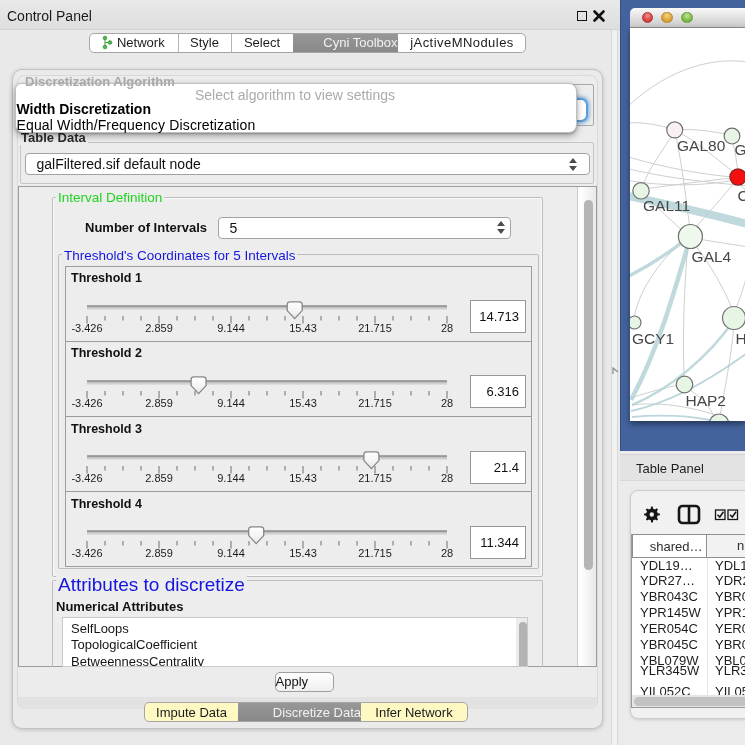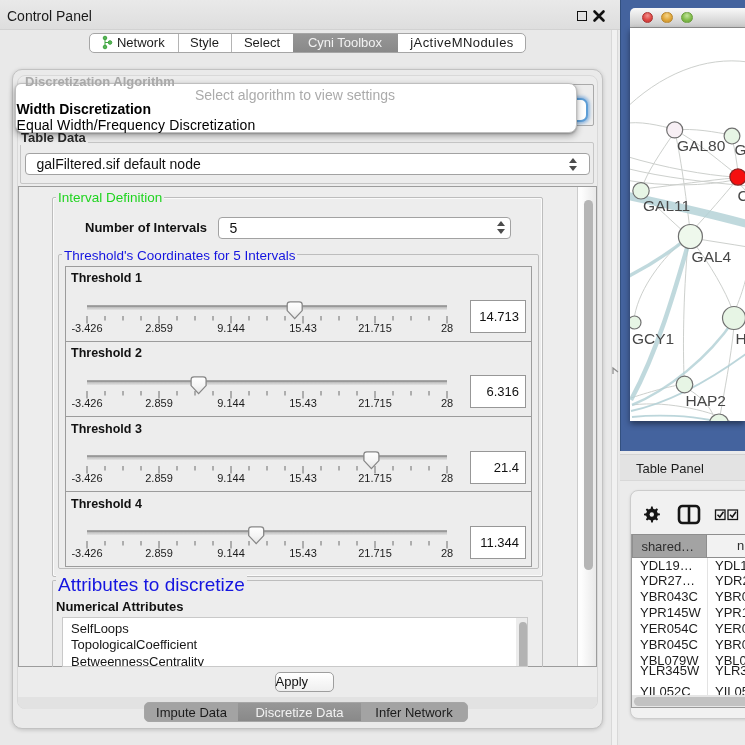--- a/index.html
+++ b/index.html
@@ -5,21 +5,21 @@
   font-family:"Liberation Sans", sans-serif; }
 .abs { position:absolute; }
 .tpanel { position:absolute; left:65px; width:467px; height:76px; border:1px solid #9c9c9c; background:#ededed; }
 .tlabel { position:absolute; left:5px; top:4.5px; font-size:12.5px; font-weight:bold; color:#111; }
 .vbox { position:absolute; left:470px; width:56px; height:33px; background:#fff; border:1px solid #979797;
   font-size:13px; color:#111; text-align:right; padding-right:6px; line-height:31px; }
 .trow { position:absolute; left:632px; width:113px; height:15.85px; font-size:13px; color:#1d1d1d; line-height:15.8px; }
 .trow .c1 { position:absolute; left:8px; }
 .trow .c2 { position:absolute; left:83px; }
 .seg { position:absolute; top:0; height:100%; font-size:13px; color:#1b1b1b; text-align:center; }
-.segsel { background:linear-gradient(180deg,#979797,#898989); color:#f2f2f2; }
+.segsel { background:linear-gradient(180deg,#979797,#898989); color:#f2f2f2;text-align:right; }
 </style></head>
 <body>
 
 
 <div class="abs" style="left:0;top:0;width:620px;height:30px;background:linear-gradient(180deg,#e9e9e9,#dedede);border-bottom:1px solid #d2d2d2"></div>
 <div class="abs" style="left:7px;top:8px;font-size:14px;color:#1a1a1a">Control Panel</div>
 <div class="abs" style="left:577px;top:11px;width:10px;height:10px;border:1.6px solid #111"></div>
 <svg class="abs" style="left:592px;top:9px" width="14" height="14" viewBox="0 0 14 14">
  <path d="M2.5,2.5 L11.5,11.5 M11.5,2.5 L2.5,11.5" stroke="#111" stroke-width="2.6" stroke-linecap="round"></path>
 </svg>
@@ -282,21 +282,21 @@
   <div class="abs" style="left:455.5px;top:3.5px;width:8.5px;height:60px;border-radius:4.5px;background:#b3b3b3"></div>
 </div>
 
 
 <div class="abs" style="left:274.5px;top:672px;width:59px;height:19.5px;border-radius:5px;background:linear-gradient(180deg,#ffffff,#efefef);border:1px solid #9e9e9e;text-align:left;line-height:18px;font-size:13px;color:#111">Apply</div>
 
 
 <div class="abs" style="left:18px;top:697px;width:579px;height:11.5px;background:#e2e2e2;border-radius:0 0 8px 8px"></div>
 
 
-<div class="abs" style="left:144px;top:702px;width:324px;height:20px;background:#a3a3a3;border:1px solid #a6a6a6;border-radius:5px;overflow:hidden">
+<div class="abs" style="left:144px;top:702px;width:324px;height:20px;background:#fef9c3;border:1px solid #a6a6a6;border-radius:5px;overflow:hidden">
   <div class="seg" style="left:0;width:93px;line-height:19px">Impute Data</div>
   <div class="seg segsel" style="left:93px;width:123px;line-height:19px">Discretize Data</div>
   <div class="seg" style="left:214px;width:110px;line-height:19px">Infer Network</div>
 </div>
 
 
 <div class="abs" style="left:15px;top:82.5px;width:562px;height:50px;background:#fff;border:1px solid #bfbfbf;border-radius:6px 8px 8px 8px;box-shadow:0 3px 7px rgba(0,0,0,0.33),0 1px 2px rgba(0,0,0,0.22);z-index:50"></div>
 <div class="abs" style="left:195px;top:87px;font-size:14px;color:#ababab;z-index:51">Select algorithm to view settings</div>
 <div class="abs" style="left:16.5px;top:100.5px;font-size:14px;font-weight:bold;color:#000;z-index:51">Width Discretization</div>
 <div class="abs" style="left:16.5px;top:116.5px;font-size:14px;letter-spacing:0.15px;color:#000;z-index:51">Equal Width/Frequency Discretization</div>
@@ -397,21 +397,21 @@
 <svg class="abs" style="left:714px;top:508px" width="34" height="13" viewBox="0 0 34 13">
   <g fill="none" stroke="#161616" stroke-width="1.3">
    <rect x="1.5" y="2" width="9.5" height="9.5"></rect>
       <path d="M3.5,6.8 L5.8,9 L9.5,3.8" stroke-width="1.5"></path>
    <rect x="14" y="2" width="9.5" height="9.5"></rect>
       <path d="M16,6.8 L18.3,9 L22,3.8" stroke-width="1.5"></path>
   </g>
 </svg>
 
 <div class="abs" style="left:632px;top:533.5px;width:113px;height:24px;background:#f2f2f2;border-top:1px solid #8e8e8e;border-bottom:1px solid #8e8e8e"></div>
-<div class="abs" style="left:632px;top:533.5px;width:74.5px;height:24px;background:#a3a3a3;border:1px solid #8e8e8e;font-size:13px;color:#2e2e2e;text-align:center;padding-right:3px;line-height:23px">shared…</div>
+<div class="abs" style="left:632px;top:533.5px;width:74.5px;height:24px;background:#ffffff;border:1px solid #8e8e8e;font-size:13px;color:#2e2e2e;text-align:right;padding-right:3px;line-height:23px">shared…</div>
 <div class="abs" style="left:737px;top:538px;font-size:13px;color:#2e2e2e">n</div>
 
 <div class="abs" style="left:632px;top:557.5px;width:113px;height:137.5px;background:#fff;overflow:hidden">
   <div class="abs" style="left:74.5px;top:0;width:1px;height:137.5px;background:#e3e3e3"></div>
 </div>
 <div class="trow" style="top:557.5px">
     <span class="c1">YDL19…</span>
     <span class="c2">YDL194W</span>
   </div><div class="trow" style="top:573.35px">
     <span class="c1">YDR27…</span>

